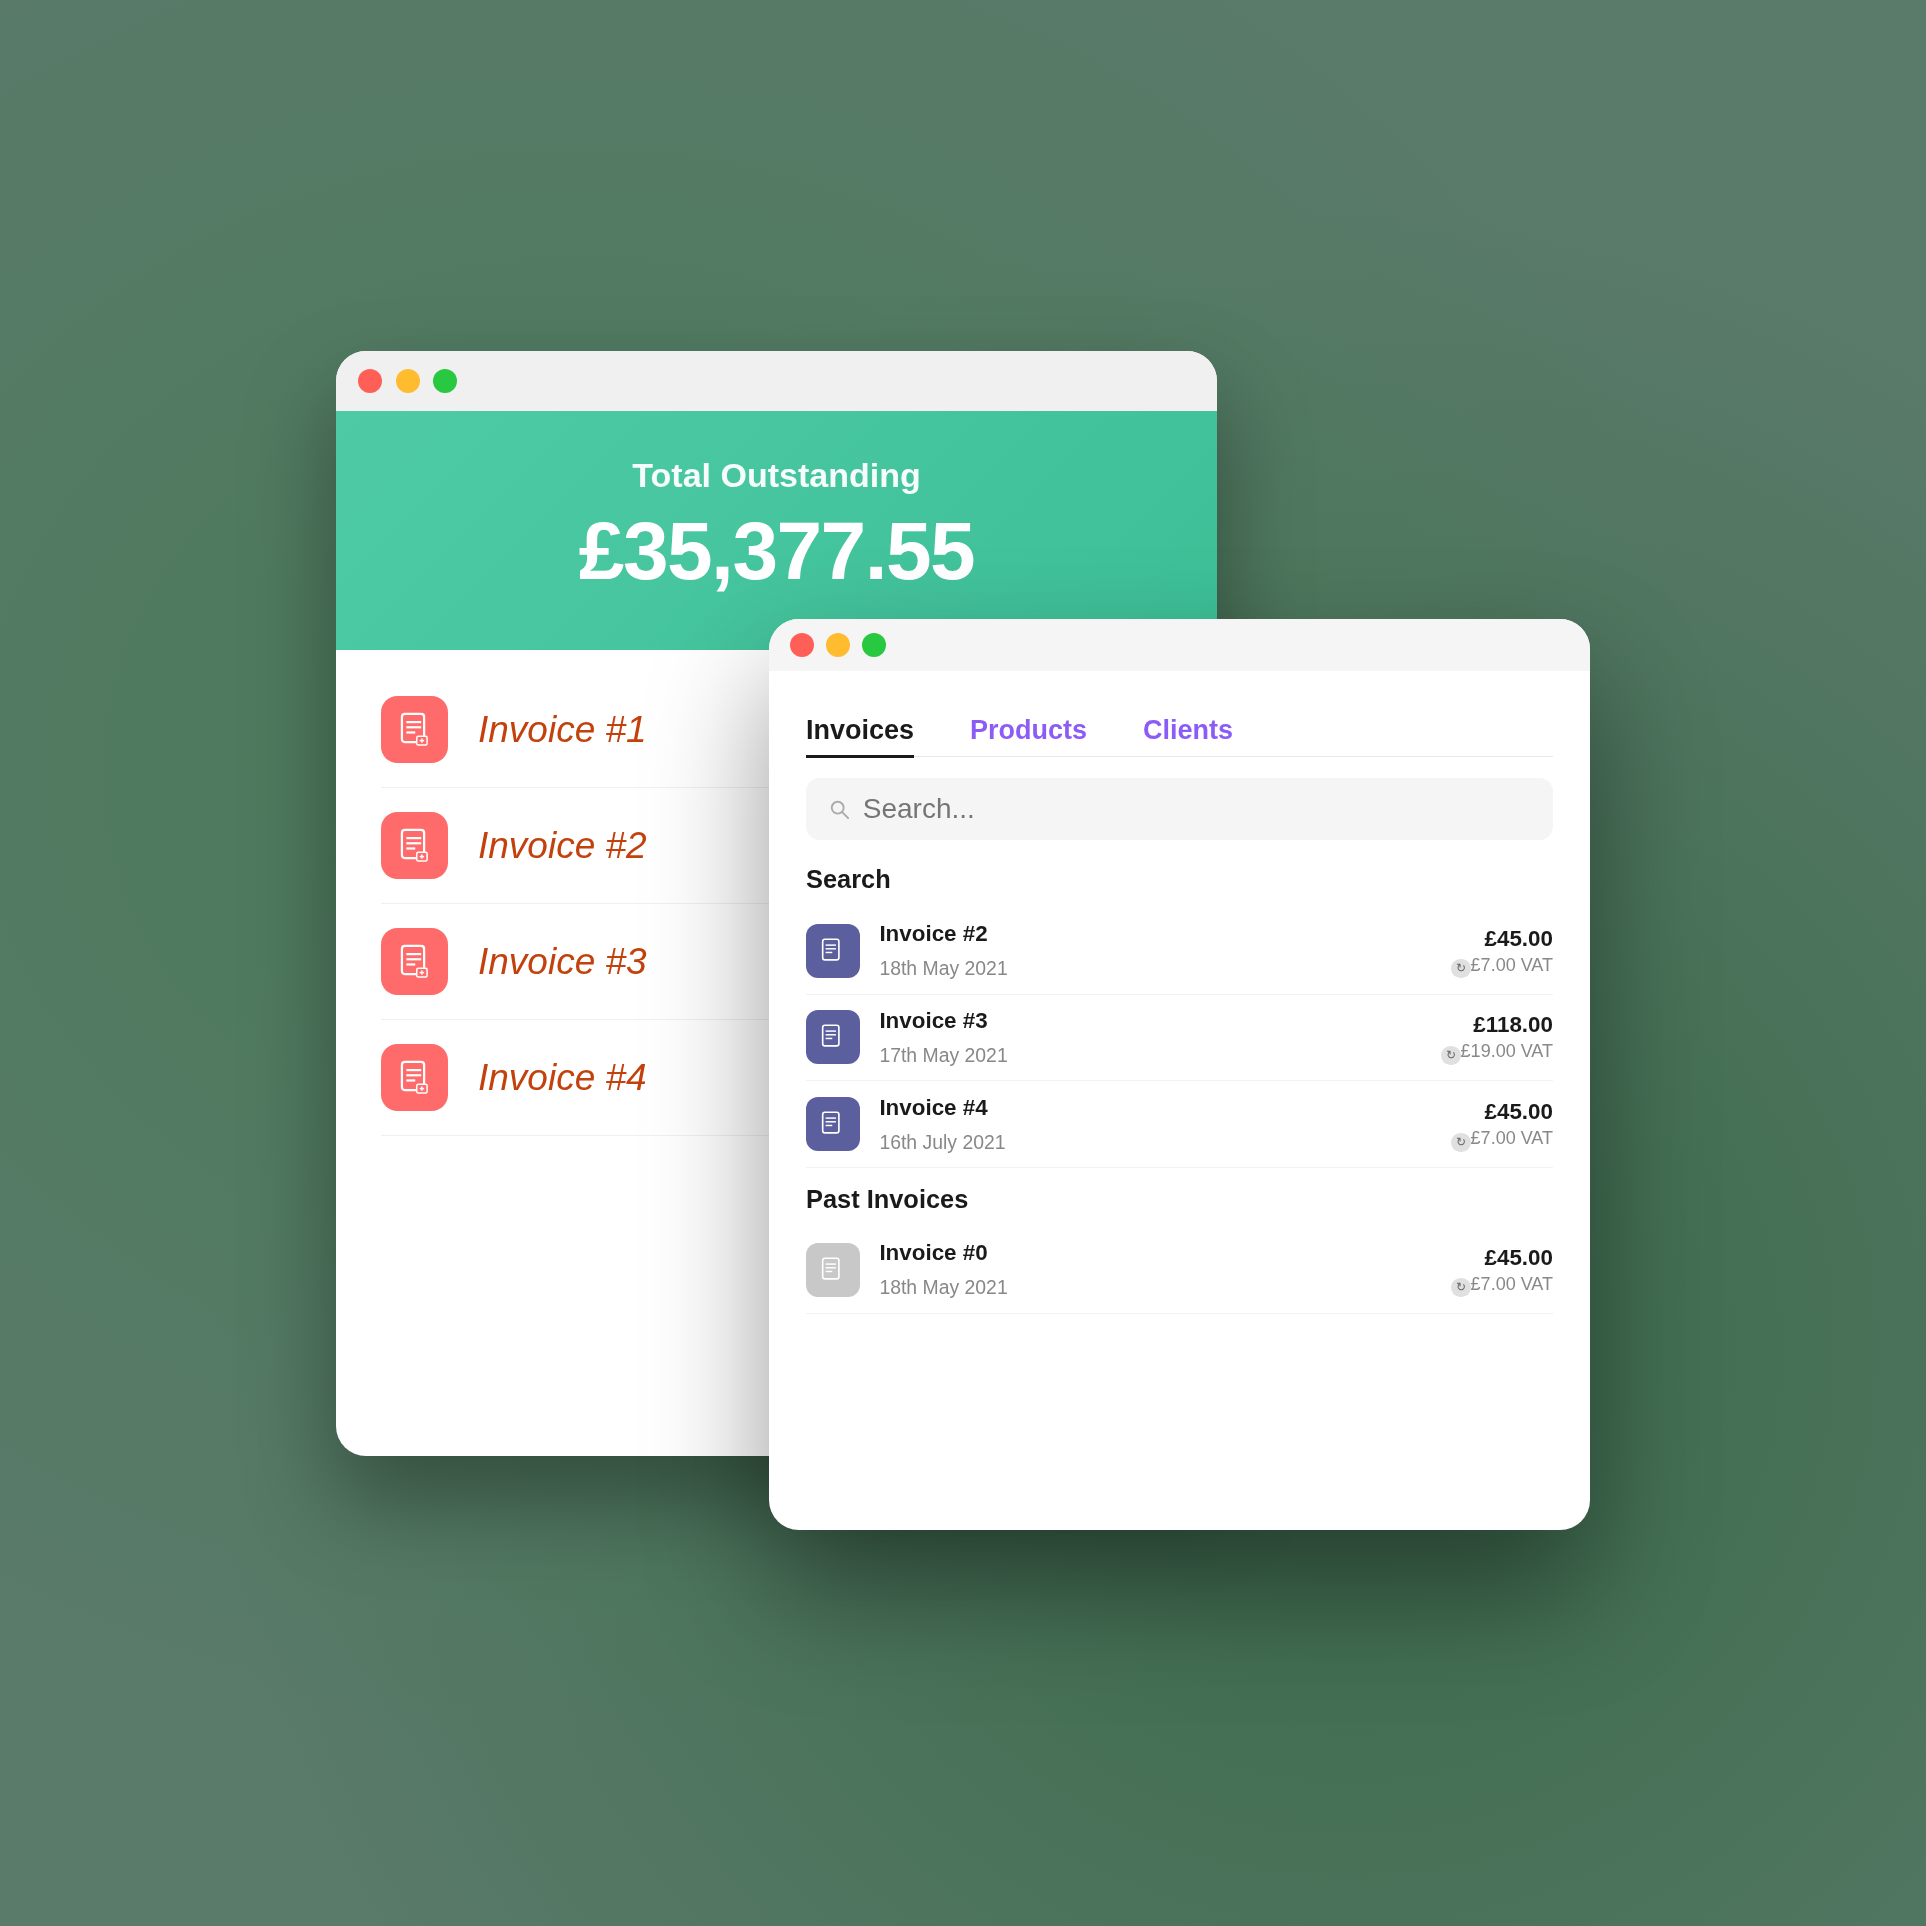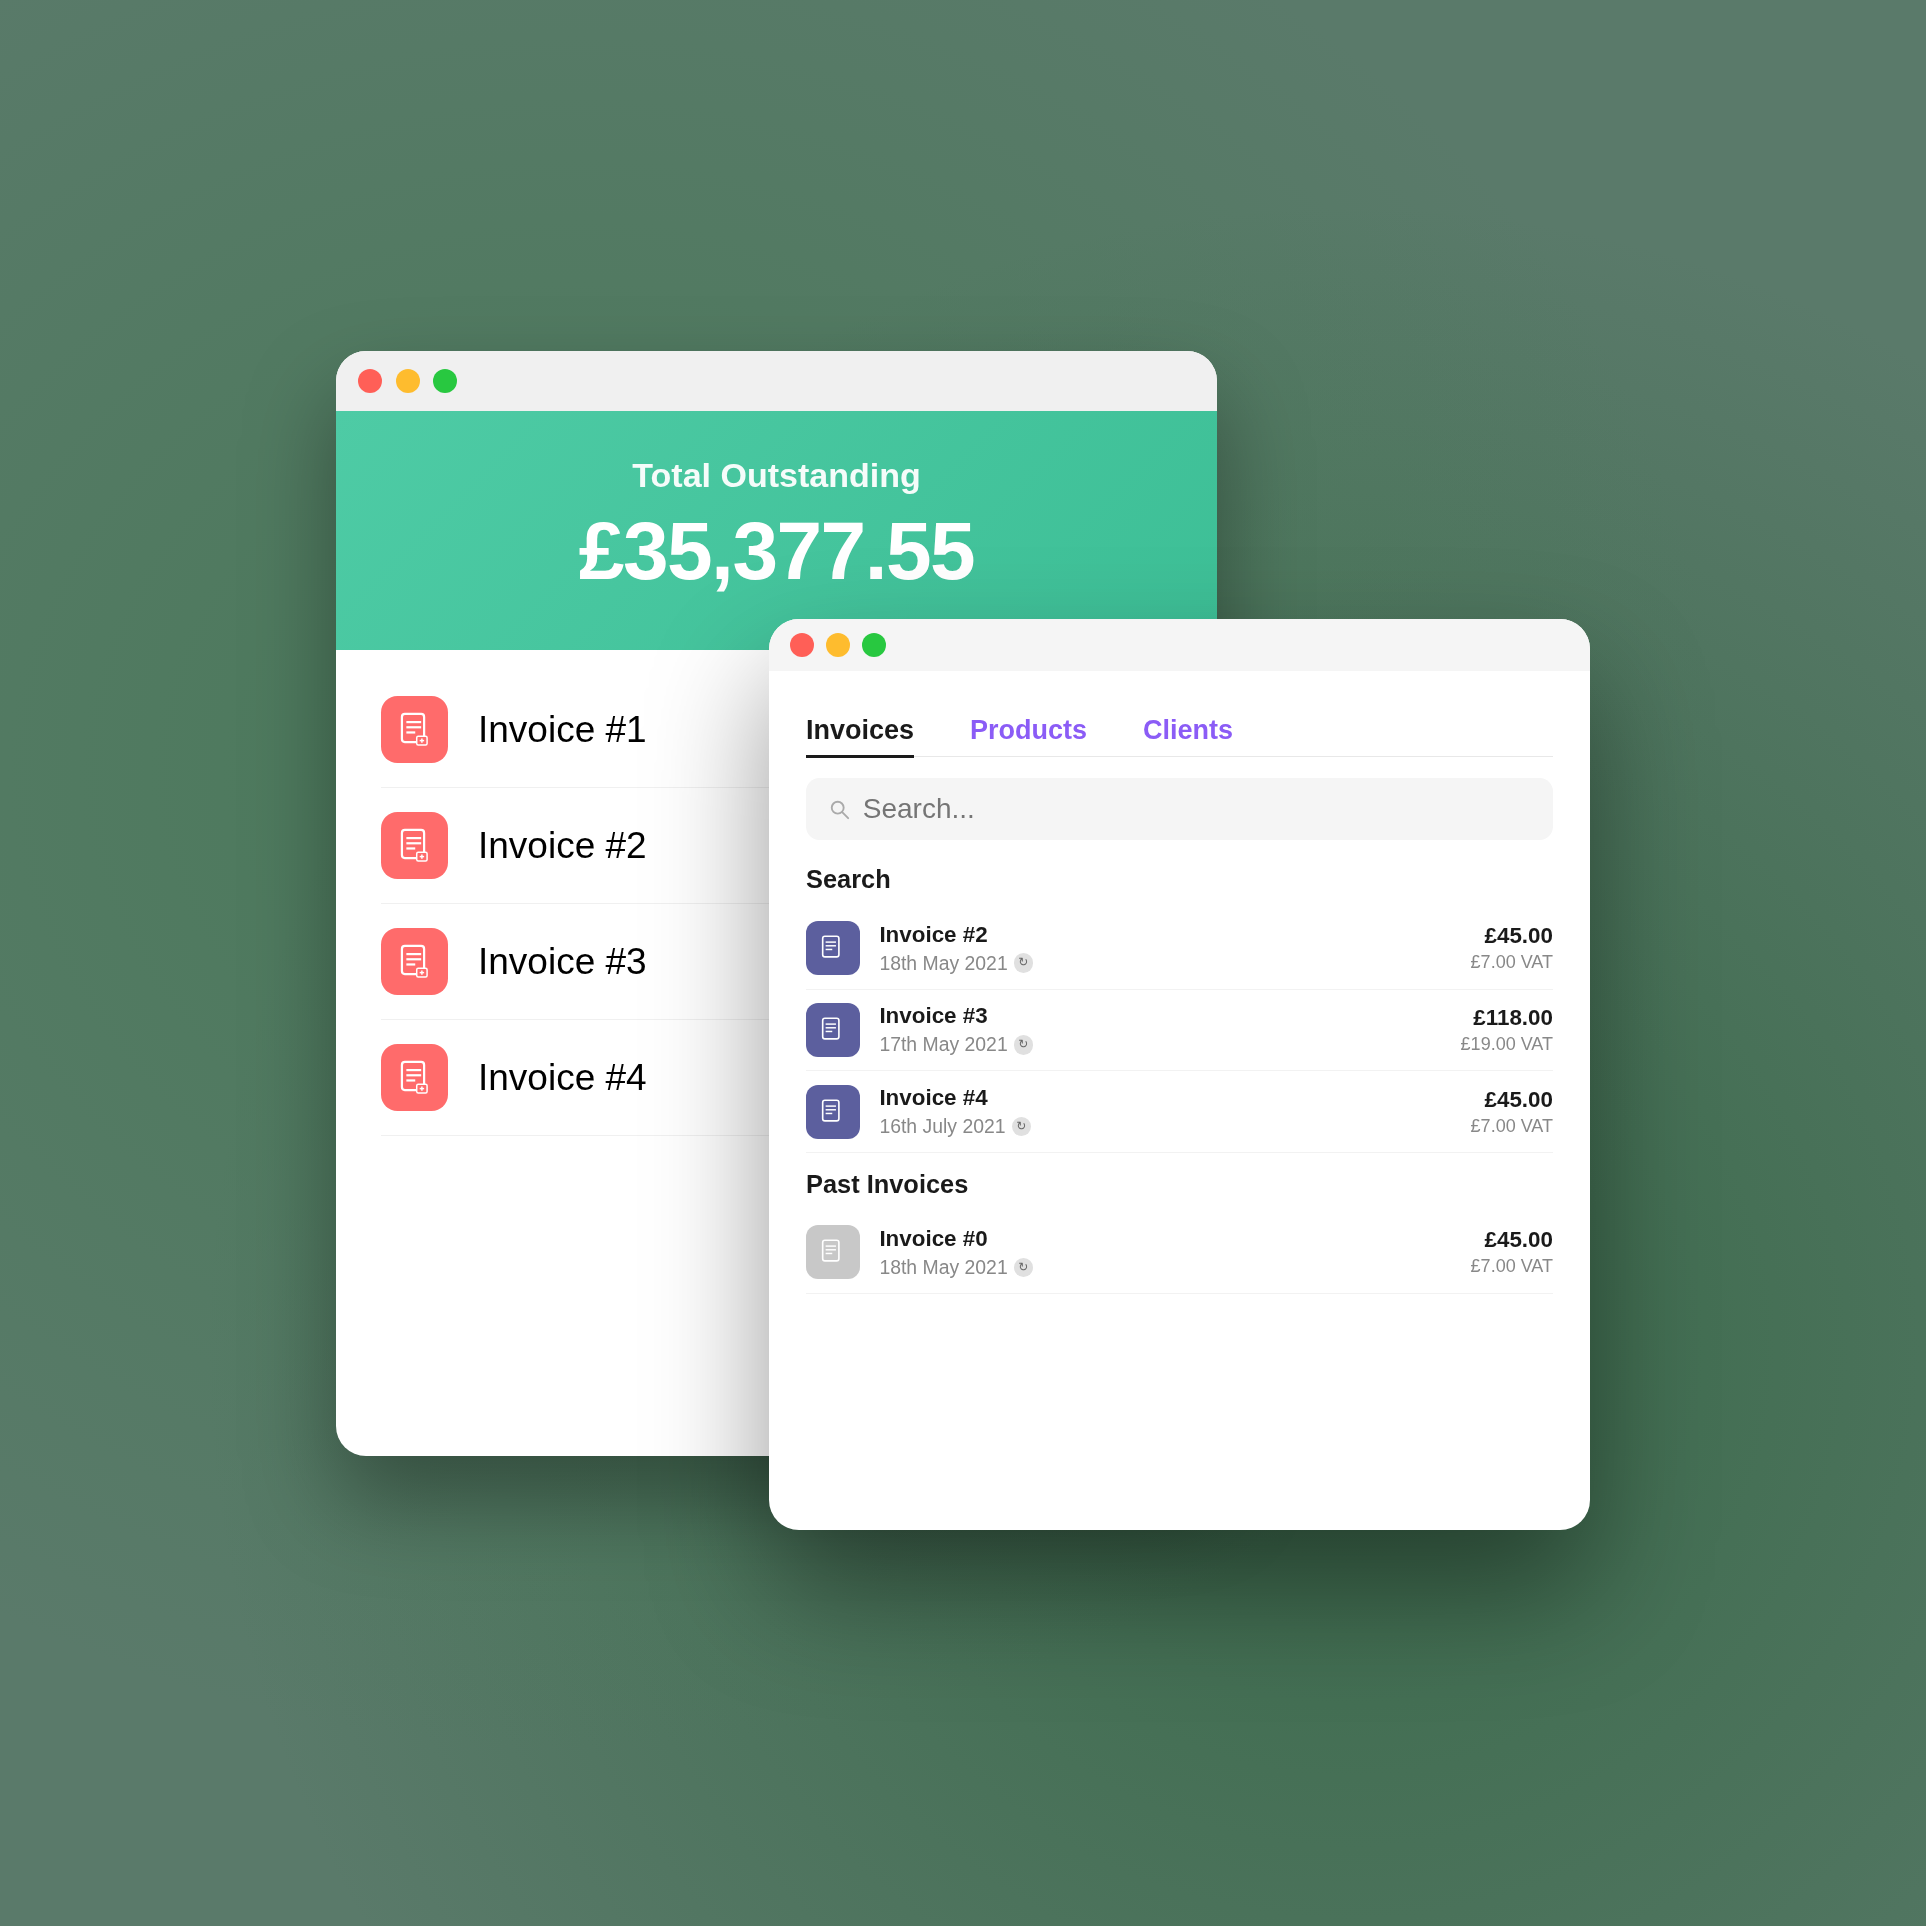--- a/index.html
+++ b/index.html
@@ -100,22 +100,23 @@
     }
 
     .invoice-icon svg {
       width: 37px;
       height: 37px;
     }
 
     .invoice-name {
       font-size: 37px;
       font-weight: 500;
-      color: #000000;
+      color: #c2410c;
       flex: 1;
+      font-style: italic;
     }
 
     .invoice-amount {
       font-size: 37px;
       color: #222;
     }
 
     
     .front-window {
       position: absolute;
@@ -250,21 +251,22 @@
       font-weight: 600;
       color: #1a1a1a;
     }
 
     .invoice-row-date {
       font-size: 19.4px;
       color: #888;
       display: flex;
       align-items: center;
       gap: 6px;
-      margin-top: 4px;
+      margin-top: 10px;
+      justify-content: space-between;
     }
 
     .recur-badge {
       display: inline-block;
       width: 19.4px;
       height: 19.4px;
       background: #e0e0e0;
       border-radius: 50%;
       font-size: 12px;
       text-align: center;

